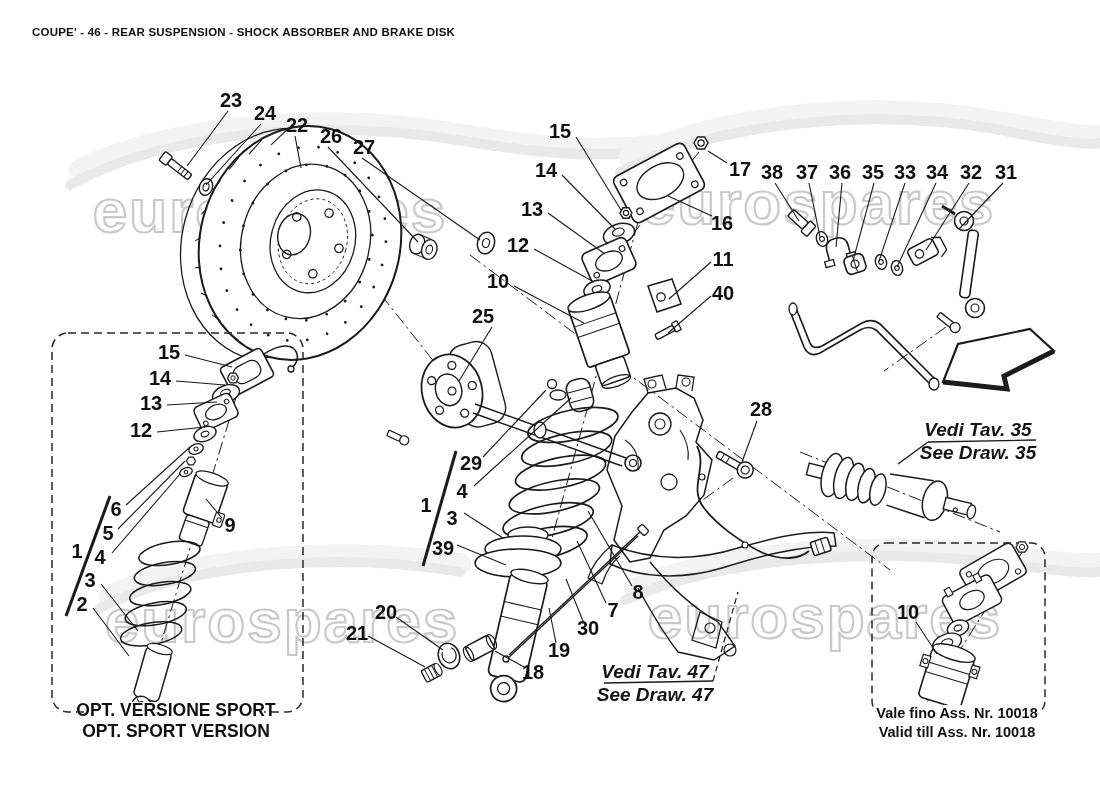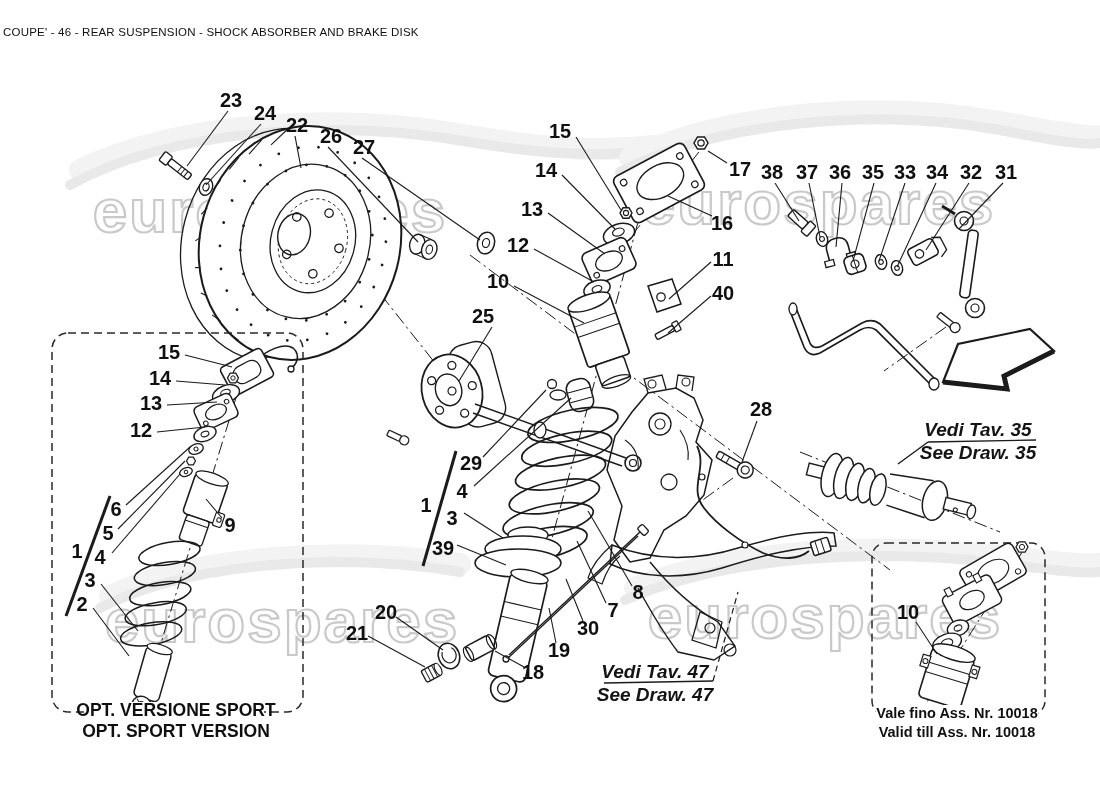--- a/index.html
+++ b/index.html
@@ -1,19 +1,19 @@
 <!DOCTYPE html>
 <html><head>
 <meta charset="utf-8">
 <style>
   html,body{margin:0;padding:0;background:#fff;}
   .stage{position:relative;width:1100px;height:800px;background:#fff;overflow:hidden;
          font-family:"Liberation Sans",sans-serif;}
   .stage svg{position:absolute;left:0;top:0;}
-  #page-title{position:absolute;left:3px;top:26px;font-size:11.5px;font-weight:normal;
+  #page-title{position:absolute;left:32px;top:26px;font-size:11.5px;font-weight:bold;
               color:#111;letter-spacing:.2px;}
   .ln{stroke:#1b1b1b;fill:none;}
   .fw{stroke:#1b1b1b;fill:#fff;}
   .leader{stroke:#1b1b1b;stroke-width:1.1;fill:none;}
   .bracket{stroke:#1b1b1b;stroke-width:3;fill:none;}
   .dashdot{stroke:#1b1b1b;stroke-width:1;fill:none;stroke-dasharray:13 4 2.5 4;}
   .dashbox{stroke:#2a2a2a;stroke-width:1.5;fill:none;stroke-dasharray:8 5;}
   .callout{font:bold 20px "Liberation Sans",sans-serif;fill:#101010;text-anchor:middle;}
   .note-it{font:italic bold 19px "Liberation Sans",sans-serif;fill:#141414;text-anchor:middle;}
   .boxlabel{font:bold 17.5px "Liberation Sans",sans-serif;fill:#101010;text-anchor:middle;}

